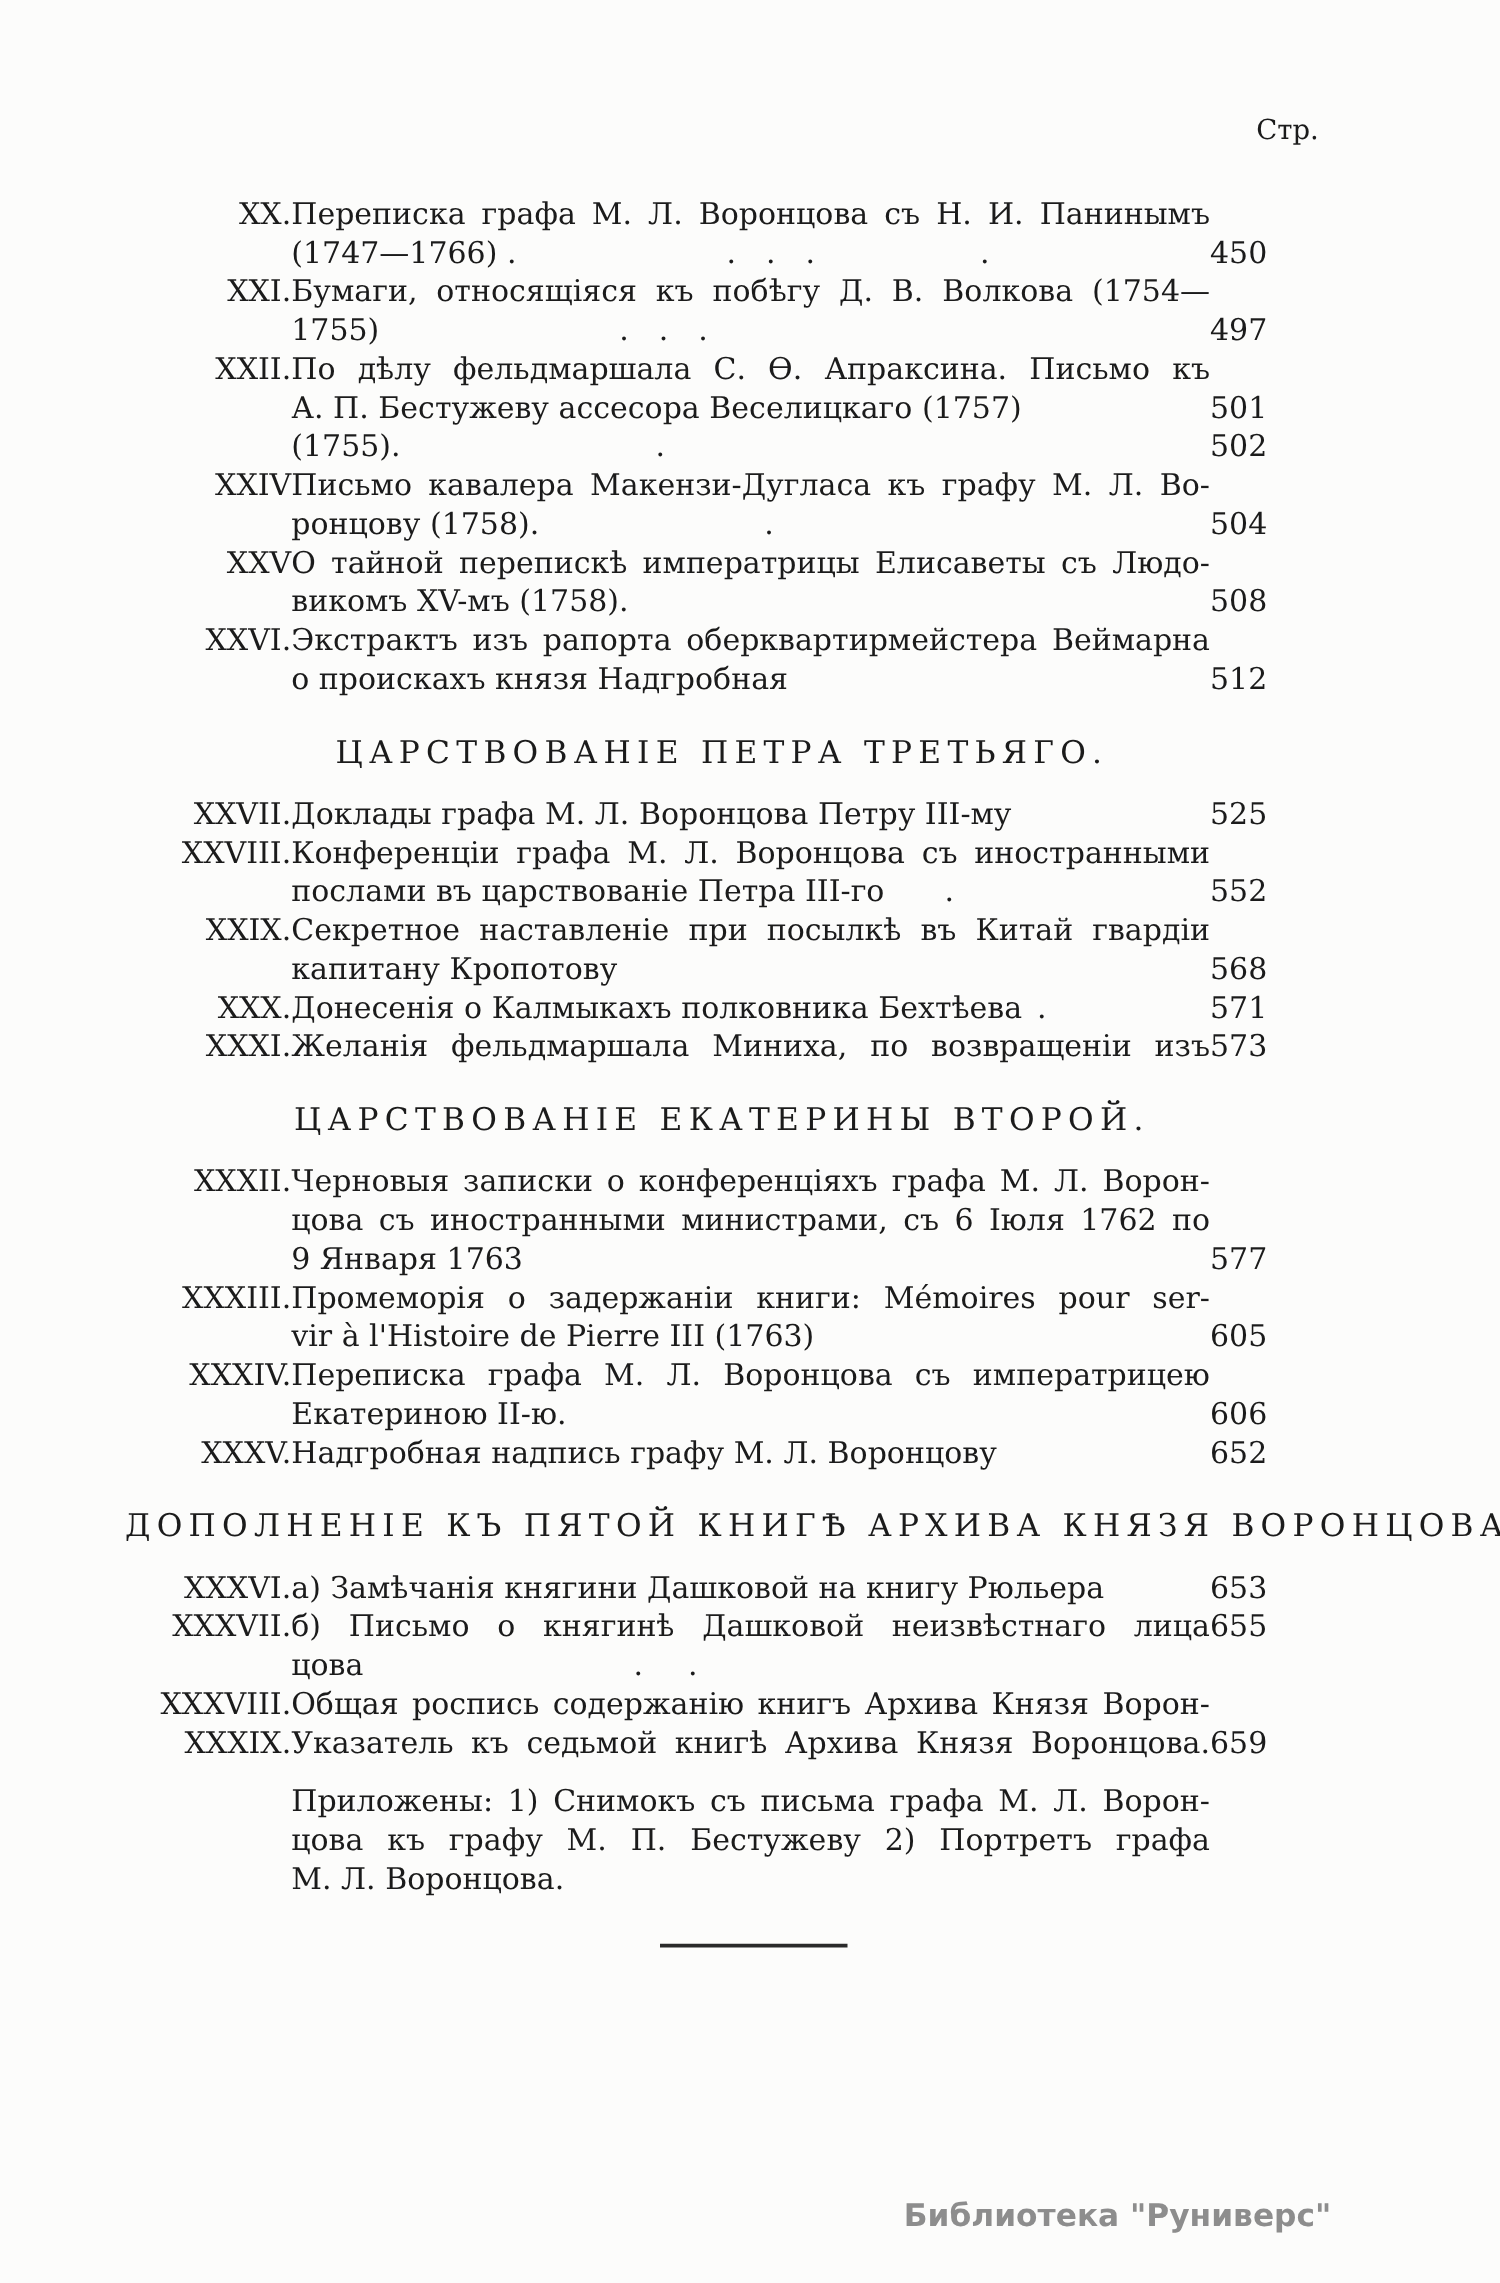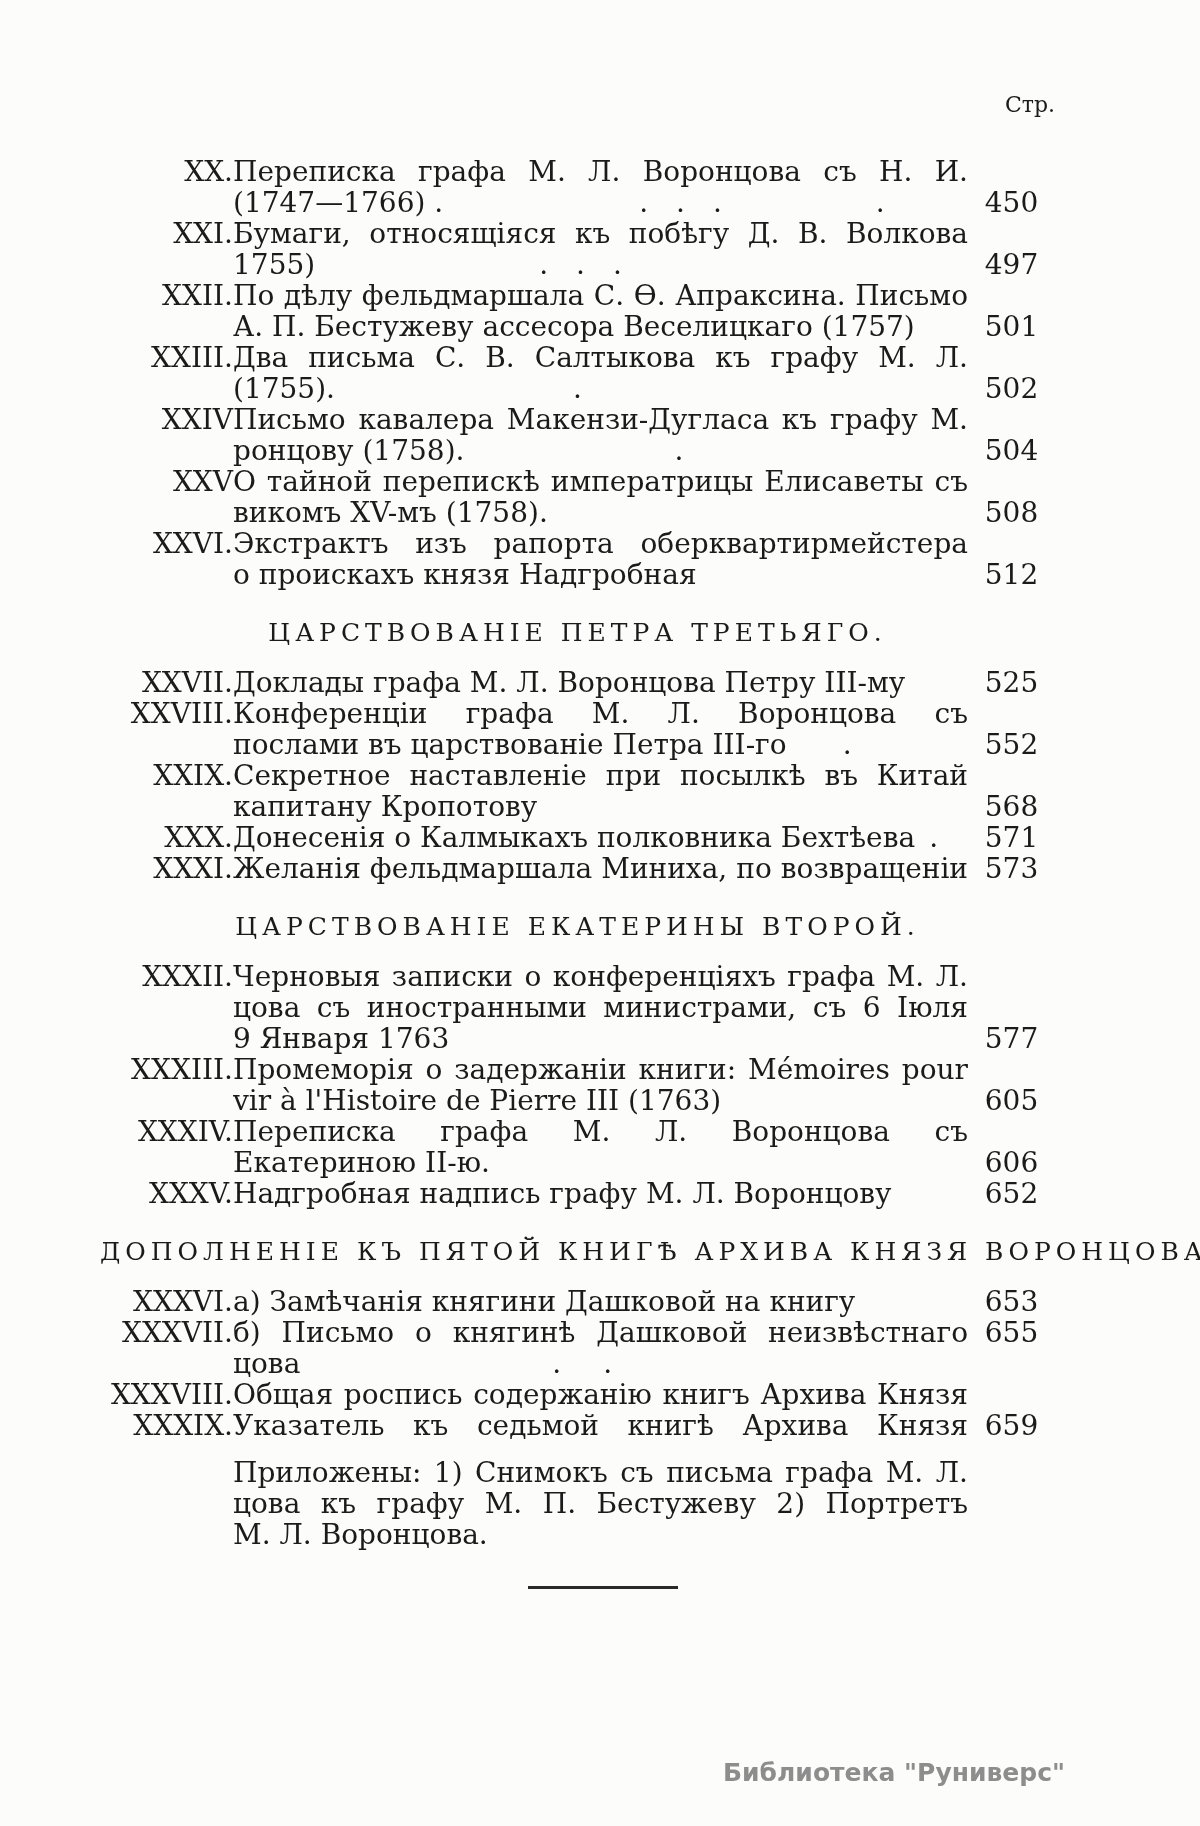--- a/index.html
+++ b/index.html
@@ -14,28 +14,28 @@
   .content { padding: 92px 145px 0 100px; }
   .header-row {
     text-align: right;
     font-size: 22px;
     line-height: 26px;
   }
   .toc { margin-top: 38px; }
   .row {
     display: flex;
     height: 31px;
-    font-size: 28px;
+    font-size: 24px;
     line-height: 31px;
     white-space: normal;
   }
   .col-num { width: 133px; flex: none; text-align: right; }
   .col-text { width: 735px; flex: none; overflow: hidden; }
   .col-text.just { text-align: justify; text-align-last: justify; }
-  .col-page { flex: 1; text-align: center; }
+  .col-page { flex: 1; text-align: left; }
   .section-heading {
     height: 31px; line-height: 31px;
     font-size: 25px;
     letter-spacing: 5px;
     text-align: center;
     white-space: nowrap;
     margin: 27px 0 19px 0;
   }
   .appendix { margin-top: 16px; }
   .end-rule {
@@ -86,25 +86,20 @@
         <div class="col-num">XXII.</div>
         <div class="col-text just">По дѣлу фельдмаршала С. Ѳ. Апраксина. Письмо къ</div>
         <div class="col-page"></div>
       </div>
       <div class="row">
         <div class="col-num"></div>
         <div class="col-text">А. П. Бестужеву ассесора Веселицкаго (1757)</div>
         <div class="col-page">501</div>
       </div>
       <div class="row">
-        <div class="col-num">XXIII.</div>
-        <div class="col-text just">Два письма С. В. Салтыкова къ графу М. Л. Воронцову</div>
-        <div class="col-page"></div>
-      </div>
-      <div class="row">
         <div class="col-num"></div>
         <div class="col-text">(1755).         .</div>
         <div class="col-page">502</div>
       </div>
       <div class="row">
         <div class="col-num">XXIV</div>
         <div class="col-text just">Письмо кавалера Макензи-Дугласа къ графу М. Л. Во-</div>
         <div class="col-page"></div>
       </div>
       <div class="row">

